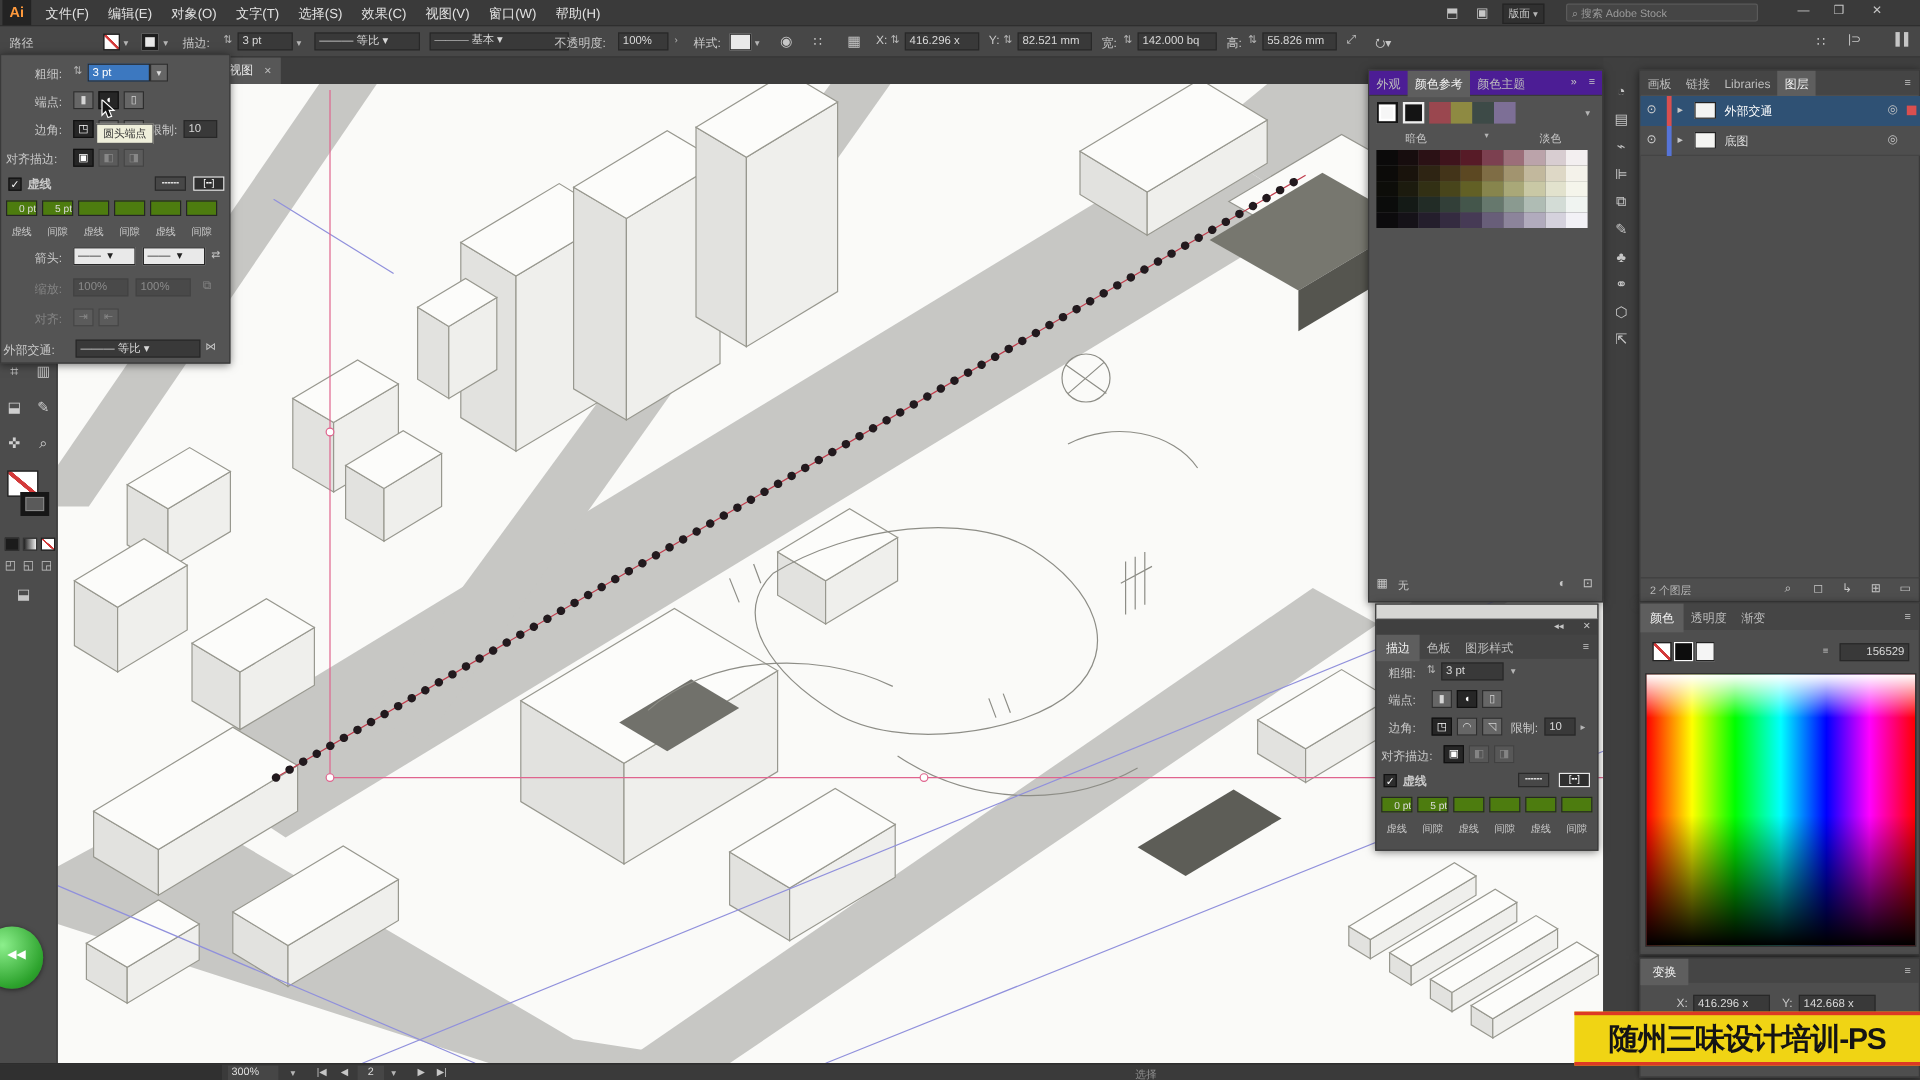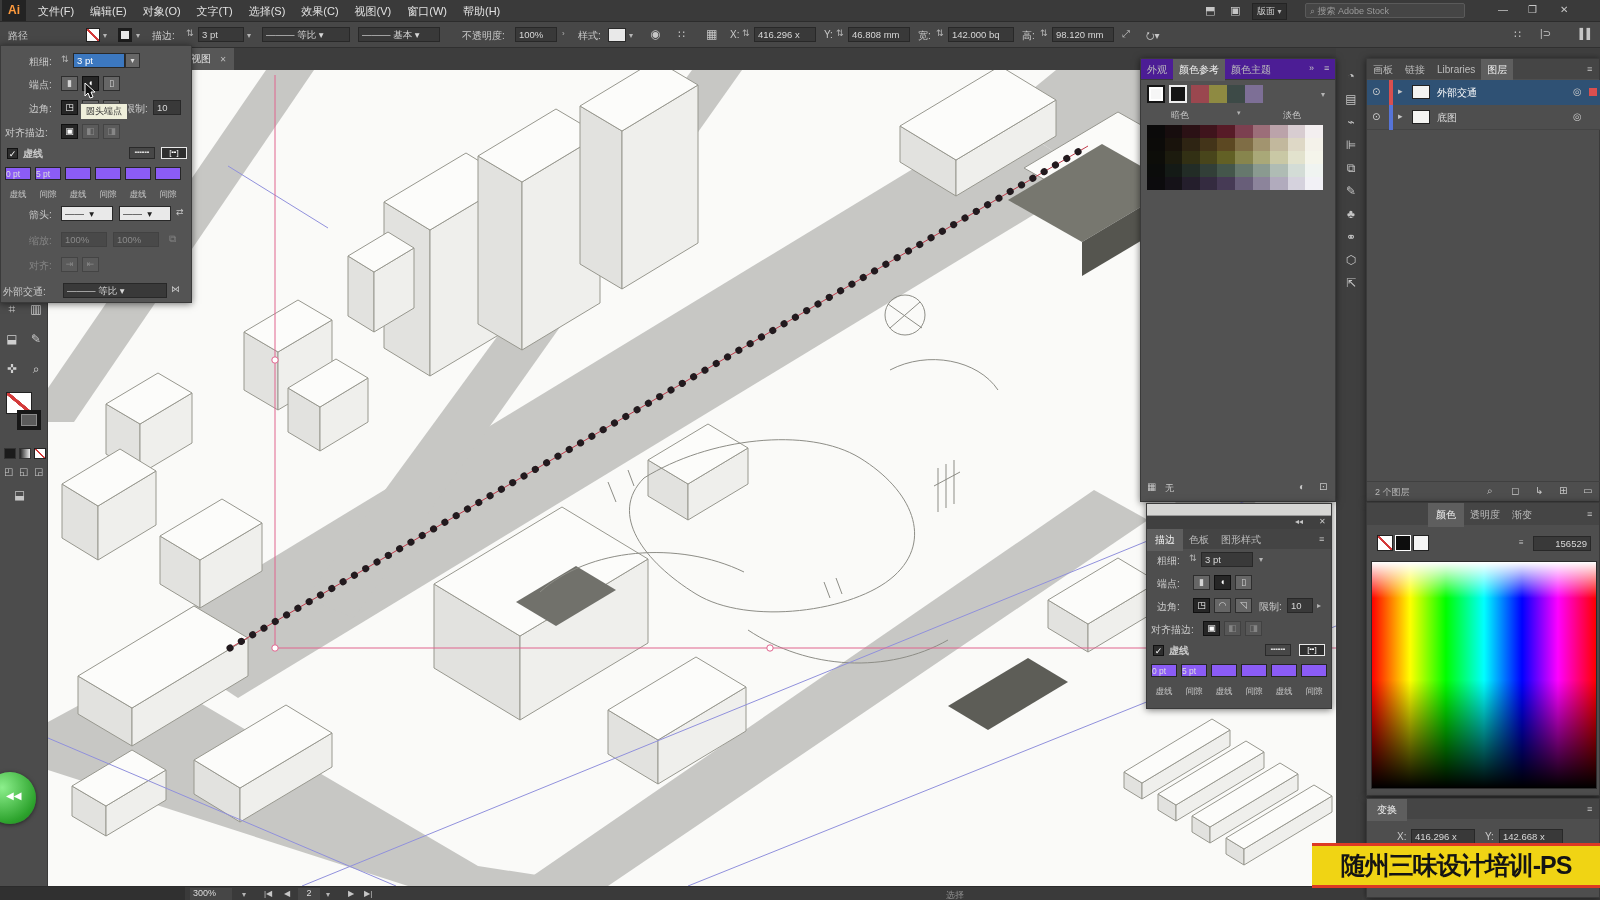--- a/index.html
+++ b/index.html
@@ -13,21 +13,21 @@
   .dim{opacity:.4}
   .chev{color:#b5b5b5;font-size:8px}
   .spin{color:#b5b5b5;font-size:9px}
   .tab{font-size:10px;color:#bdbdbd;padding:4px 6px;display:inline-block;white-space:nowrap}
   .tab.on{background:#5e5e5e;color:#f2f2f2}
   .panel{background:#525252;border:1px solid #3a3a3a;box-shadow:0 1px 7px rgba(0,0,0,.55)}
   .menu-item{display:inline-block;padding:4px 8px;font-size:11px;color:#e2e2e2}
   .cg-grid{display:grid;grid-template-columns:repeat(10,1fr);grid-auto-rows:13px}
   .cg-cell{width:100%;height:13px}
   .dash-lab{display:inline-block;width:26px;margin-right:4px;text-align:center;font-size:8.5px;color:#c9c9c9}
-  .dashbox{width:26px;height:13px;background:#8b5cf6;border:1px solid #262626;font-size:8.5px;color:#ddd;text-align:left;line-height:12px}
+  .dashbox{width:26px;height:13px;background:#4d7c0f;border:1px solid #262626;font-size:8.5px;color:#ddd;text-align:right;line-height:12px}
   .dock-icon{width:26px;height:20px;text-align:center;font-size:12px;color:#c6c6c6;margin:3px 0}
   .ico{color:#c6c6c6}
   .preset{width:26px;height:12px;border:1px solid #2a2a2a;background:#474747;color:#ddd;font-size:8px;line-height:10px;text-align:center}
   .preset.on{border:1px solid #e8e8e8;background:#2f2f2f;color:#fff}
   .eye{font-size:10px;color:#cfcfcf}
   .swnone{background:linear-gradient(to top right,#fff 44%,#d33a3a 45%,#d33a3a 55%,#fff 56%);border:1px solid #222}
 </style>
 </head>
 <body>
 
@@ -53,42 +53,42 @@
   <span class="abs lab" style="left:8px;top:7px;">路径</span>
   <span class="abs swnone" style="left:86px;top:6px;width:14px;height:14px;"></span>
   <span class="abs chev" style="left:103px;top:9px;">▾</span>
   <span class="abs" style="left:118px;top:6px;width:14px;height:14px;background:#e8e8e8;border:3px solid #1d1d1d;"></span>
   <span class="abs chev" style="left:136px;top:9px;">▾</span>
   <span class="abs lab" style="left:152px;top:7px;">描边:</span>
   <span class="abs spin" style="left:186px;top:6px;">⇅</span>
   <span class="abs fld" style="left:198px;top:5px;width:46px;">3 pt</span>
   <span class="abs chev" style="left:247px;top:9px;">▾</span>
   <span class="abs fld" style="left:262px;top:5px;width:88px;">―――&nbsp;<span>等比</span>&nbsp;▾</span>
-  <span class="abs fld" style="left:358px;top:5px;width:82px;">―――&nbsp;<span>基本</span>&nbsp;▾</span>
+  <span class="abs fld" style="left:358px;top:5px;width:116px;font-family:Liberation Serif, serif;">―――&nbsp;<span>基本</span>&nbsp;▾</span>
   <span class="abs lab" style="left:462px;top:7px;">不透明度:</span>
   <span class="abs fld" style="left:515px;top:5px;width:42px;">100%</span>
   <span class="abs chev" style="left:562px;top:7px;">›</span>
   <span class="abs lab" style="left:578px;top:7px;">样式:</span>
   <span class="abs" style="left:608px;top:6px;width:18px;height:14px;background:#e9e9e9;border:1px solid #2a2a2a;"></span>
   <span class="abs chev" style="left:629px;top:9px;">▾</span>
   <span class="abs ico" style="left:650px;top:5px;font-size:12px;">◉</span>
   <span class="abs ico" style="left:678px;top:6px;font-size:11px;">∷</span>
   <span class="abs ico" style="left:706px;top:5px;font-size:12px;">▦</span>
   <span class="abs lab" style="left:730px;top:7px;">X:</span>
   <span class="abs spin" style="left:742px;top:6px;">⇅</span>
   <span class="abs fld" style="left:754px;top:5px;width:62px;">416.296 x</span>
   <span class="abs lab" style="left:824px;top:7px;">Y:</span>
   <span class="abs spin" style="left:836px;top:6px;">⇅</span>
-  <span class="abs fld" style="left:848px;top:5px;width:62px;">46.808 mm</span>
+  <span class="abs fld" style="left:848px;top:5px;width:62px;">82.521 mm</span>
   <span class="abs lab" style="left:918px;top:7px;">宽:</span>
   <span class="abs spin" style="left:936px;top:6px;">⇅</span>
   <span class="abs fld" style="left:948px;top:5px;width:66px;">142.000 bq</span>
   <span class="abs lab" style="left:1022px;top:7px;">高:</span>
   <span class="abs spin" style="left:1040px;top:6px;">⇅</span>
-  <span class="abs fld" style="left:1052px;top:5px;width:62px;">98.120 mm</span>
+  <span class="abs fld" style="left:1052px;top:5px;width:62px;">55.826 mm</span>
   <span class="abs ico" style="left:1122px;top:6px;font-size:10px;">⤢</span>
   <span class="abs ico" style="left:1146px;top:6px;font-size:10px;">⭮▾</span>
   <span class="abs ico" style="left:1514px;top:6px;font-size:11px;">∷</span>
   <span class="abs ico" style="left:1540px;top:6px;font-size:10px;">|⊃</span>
   <span class="abs ico" style="left:1576px;top:6px;font-size:10px;">▐▐</span>
 </div>
 
 <div class="abs" style="left:0;top:48px;width:1362px;height:22px;background:#3d3d3d;">
   <span class="abs" style="left:183px;top:0;height:22px;background:#575757;padding:4px 8px;font-size:10px;color:#e8e8e8;">
     <span>视图</span>
@@ -424,21 +424,21 @@
     <span class="abs" style="left:8px;top:4px;font-size:9px;color:#b9b9b9;">2 个图层</span>
     <span class="abs ico" style="left:120px;top:3px;font-size:10px;">⌕</span>
     <span class="abs ico" style="left:144px;top:3px;font-size:10px;">◻</span>
     <span class="abs ico" style="left:168px;top:3px;font-size:10px;">↳</span>
     <span class="abs ico" style="left:192px;top:3px;font-size:10px;">⊞</span>
     <span class="abs ico" style="left:216px;top:3px;font-size:10px;">▭</span>
   </div>
 </div>
 
 <div class="abs panel" style="left:1366px;top:502px;width:234px;height:294px;background:#4e4e4e;">
-  <div style="height:22px;background:#454545;white-space:nowrap;position:relative;text-align:center;">
+  <div style="height:22px;background:#454545;white-space:nowrap;position:relative;">
     <span class="tab on" style="padding:5px 8px;">颜色</span><span class="tab">透明度</span><span class="tab">渐变</span>
     <span class="abs ico" style="left:220px;top:6px;font-size:9px;">≡</span>
   </div>
   <span class="abs swnone" style="left:10px;top:32px;width:16px;height:16px;"></span>
   <span class="abs" style="left:28px;top:32px;width:16px;height:16px;background:#0d0d0d;border:1px solid #fff;"></span>
   <span class="abs" style="left:46px;top:32px;width:16px;height:16px;background:#f5f5f5;border:1px solid #222;"></span>
   <span class="abs ico" style="left:152px;top:35px;font-size:8px;">≡</span>
   <span class="abs fld" style="left:166px;top:33px;width:58px;text-align:right;">156529</span>
   <div class="abs" style="left:4px;top:58px;width:226px;height:228px;background:linear-gradient(to bottom,rgba(255,255,255,1) 0%,rgba(255,255,255,0) 16%,rgba(0,0,0,0) 52%,rgba(0,0,0,1) 100%),linear-gradient(to right,#f00 0%,#ff0 17%,#0f0 33%,#0ff 50%,#00f 67%,#f0f 83%,#f00 100%);border:1px solid #2c2c2c;"></div>
 </div>

